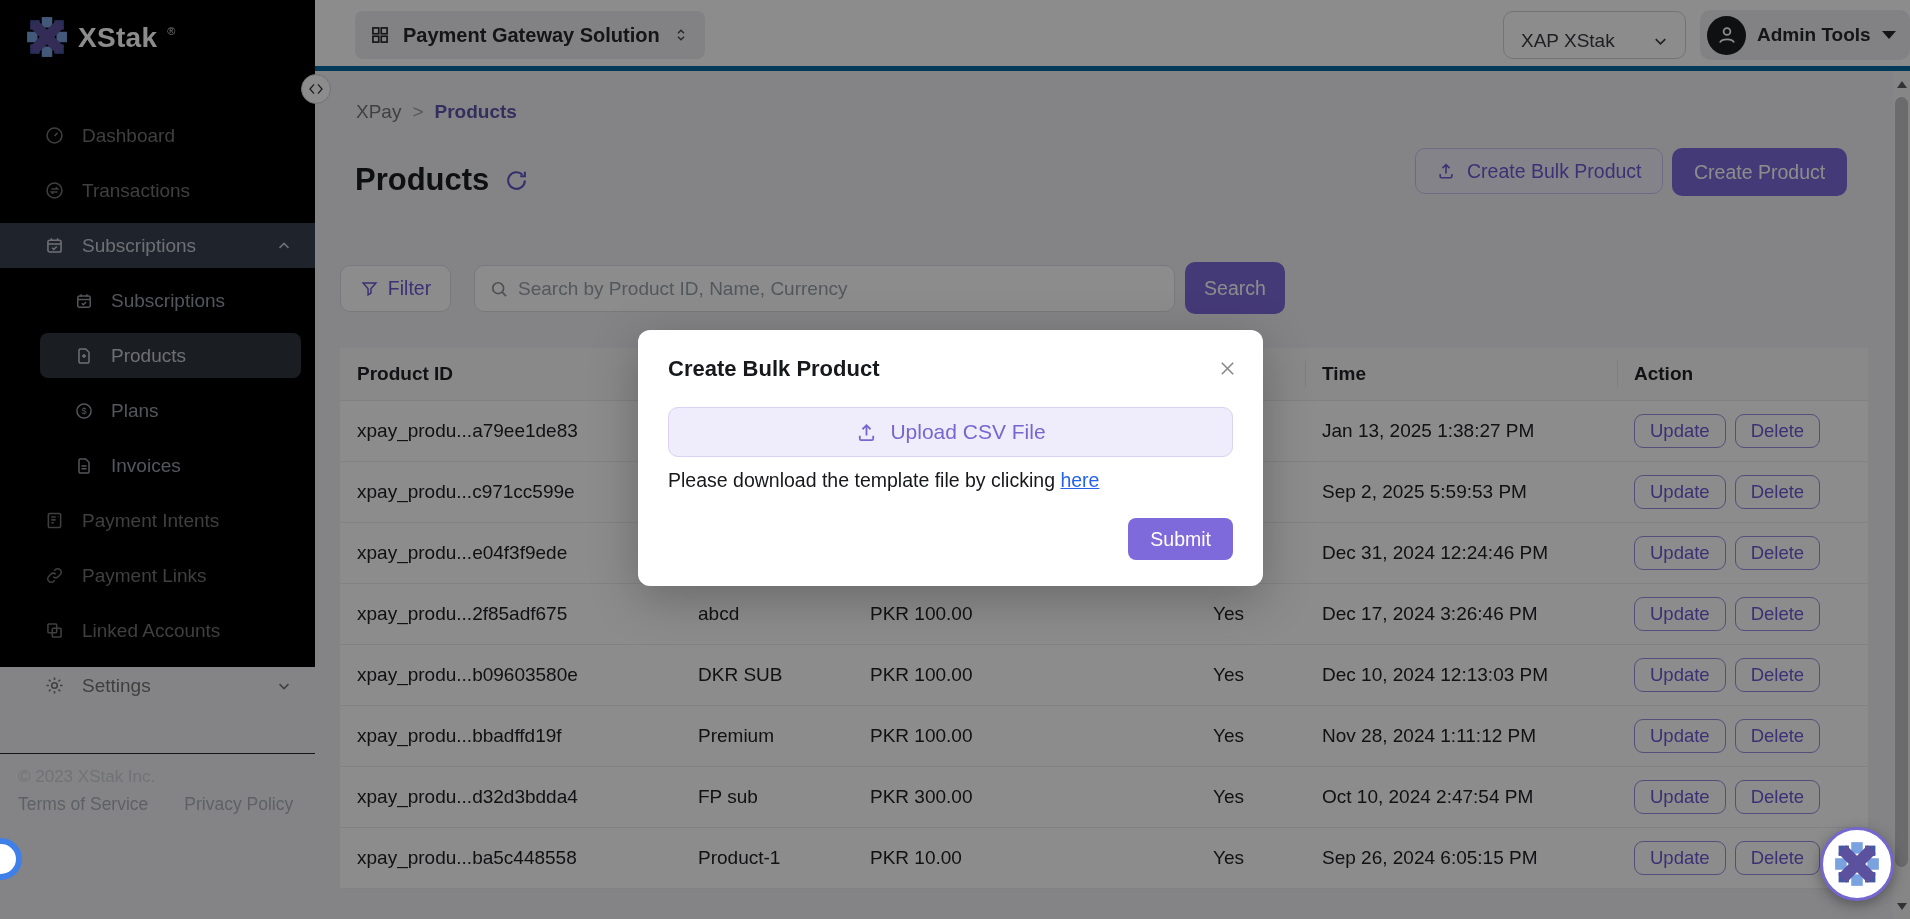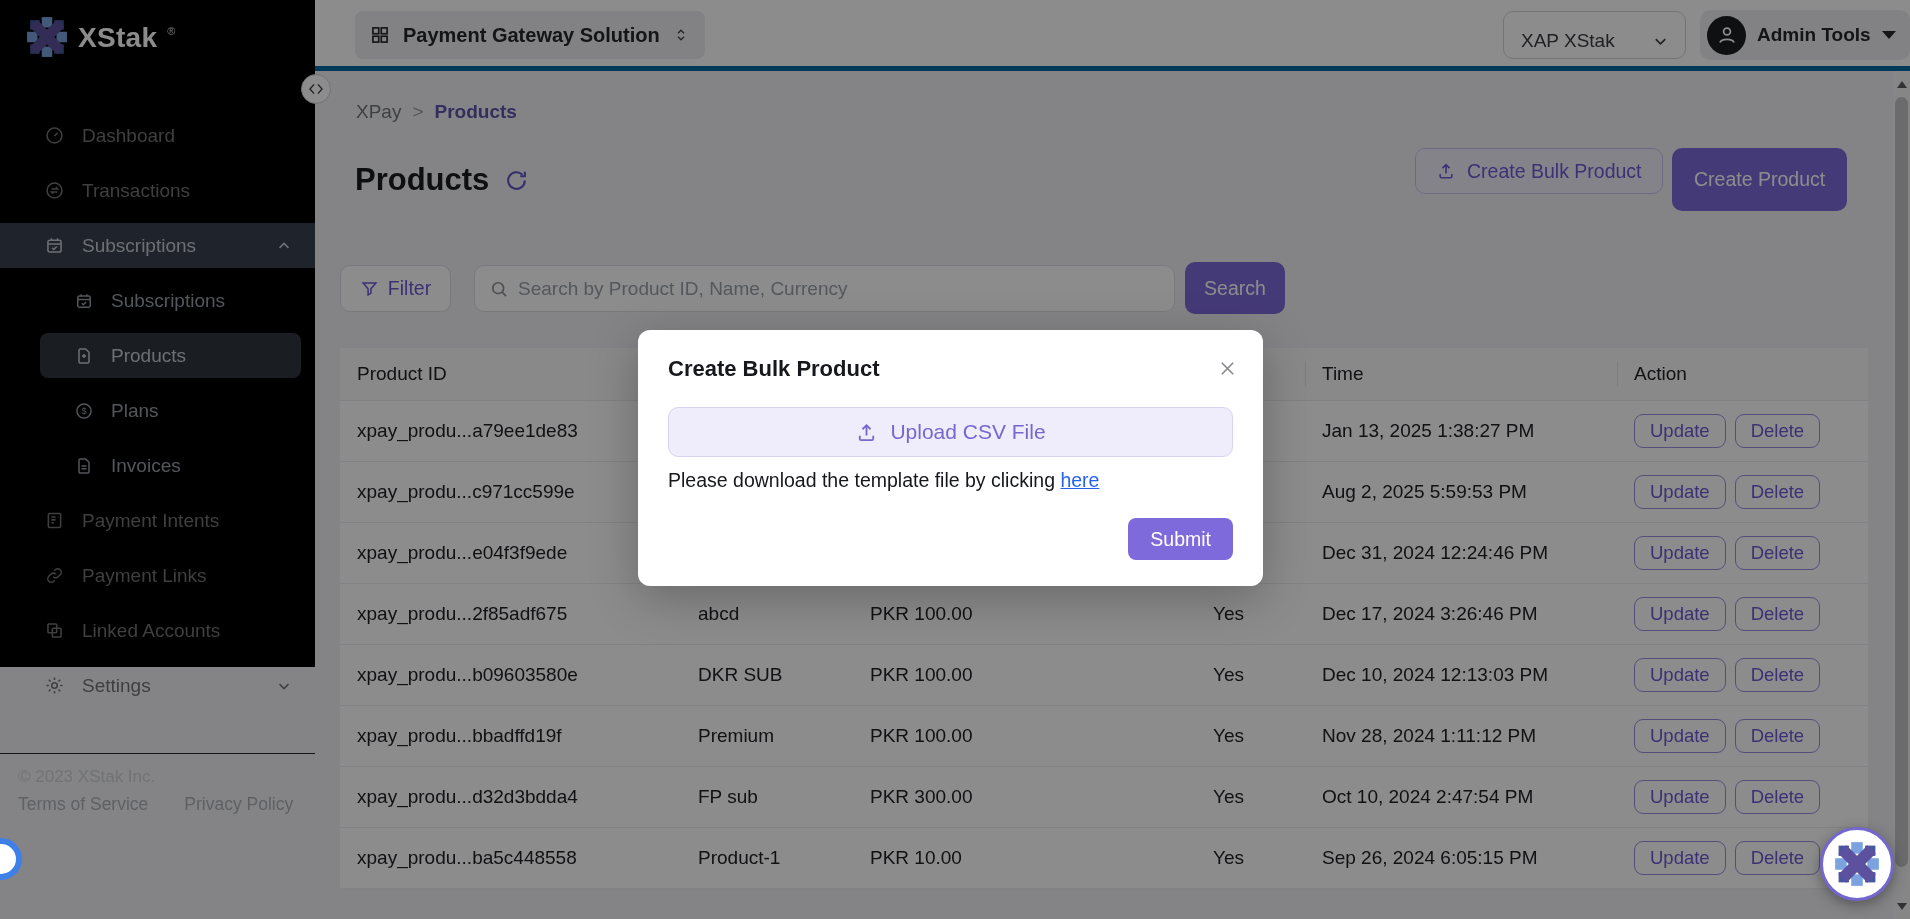--- a/index.html
+++ b/index.html
@@ -37,34 +37,34 @@
 
   
   .breadcrumb { position:absolute; left:356px; top:101px; font-size:19px; color:#73757c; display:flex; gap:11px; align-items:center; }
   .crumb-sep { color:#9a9ca3; }
   .crumb-current { color:#5e54ab; font-weight:600; cursor:pointer; }
   .page-title { position:absolute; left:355px; top:162px; font-size:31px; font-weight:700; color:#1b1c20; display:flex; align-items:center; gap:15px; }
   .refresh { color:#5f55c4; cursor:pointer; display:flex; }
 
   .btn { font-family:"Liberation Sans",sans-serif; cursor:pointer; }
   .btn-bulk { position:absolute; left:1415px; top:148px; height:46px; padding:0 20px; border:1px solid #cac2ef; background:#f2effc; color:var(--accent-text); font-size:19.5px; border-radius:10px; display:flex; align-items:center; gap:11px; }
-  .btn-create { position:absolute; left:1672px; top:148px; height:63px; padding:0 22px; background:var(--accent); color:#fff; font-size:19.5px; border:none; border-radius:10px; }
+  .btn-create { position:absolute; left:1672px; top:148px; height:48px; padding:0 22px; background:var(--accent); color:#fff; font-size:19.5px; border:none; border-radius:10px; }
 
   
   .btn-filter { position:absolute; left:340px; top:265px; width:111px; height:47px; background:#fff; border:1px solid #dcdce4; border-radius:10px; color:var(--accent-text); font-size:19.5px; display:flex; align-items:center; justify-content:center; gap:9px; }
   .search-box { position:absolute; left:474px; top:265px; width:701px; height:47px; background:#fff; border:1px solid #dcdce4; border-radius:10px; display:flex; align-items:center; padding:0 14px; gap:9px; }
   .search-box input { border:none; outline:none; flex:1; font-size:19px; color:#26272b; font-family:"Liberation Sans",sans-serif; background:transparent; }
   .search-box input::placeholder { color:#9aa0a8; }
   .btn-search { position:absolute; left:1185px; top:262px; width:100px; height:52px; background:var(--accent); color:#fff; font-size:19.5px; border:none; border-radius:10px; }
 
   
   .table-wrap { position:absolute; left:340px; top:348px; width:1528px; }
   table { width:100%; border-collapse:collapse; table-layout:fixed; background:#fff; }
   col.c1{width:341px} col.c2{width:172px} col.c3{width:343px} col.c4{width:109px} col.c5{width:312px} col.c6{width:251px}
-  thead th { height:52px; background:#fafafb; font-size:19px; font-weight:400; color:#212226; text-align:left; padding-left:17px; position:relative; border-bottom:1px solid #ececef; }
+  thead th { height:52px; background:#fafafb; font-size:19px; font-weight:700; color:#212226; text-align:left; padding-left:17px; position:relative; border-bottom:1px solid #ececef; }
   thead th.sep::before { content:""; position:absolute; left:0; top:13px; height:26px; width:1px; background:#e3e3e7; }
   tbody td { height:61px; font-size:19px; color:#212226; padding-left:17px; border-bottom:1px solid #ededf0; }
   .act-btn { border:1.5px solid #9b8ede; color:var(--accent-text); background:transparent; border-radius:9px; font-size:18.5px; padding:5px 15px; margin-right:9px; }
 
   
   .scrollbar { position:absolute; right:0; top:71px; bottom:0; width:17px; background:#f4f4f6; z-index:20; }
   .sb-up, .sb-down { position:absolute; left:0; width:17px; height:18px; display:flex; align-items:center; justify-content:center; }
   .sb-up{top:4px} .sb-down{bottom:4px}
   .tri-up { width:0;height:0;border-left:5px solid transparent;border-right:5px solid transparent;border-bottom:7px solid #5b5c60; }
   .tri-down { width:0;height:0;border-left:5px solid transparent;border-right:5px solid transparent;border-top:7px solid #5b5c60; }
@@ -320,21 +320,21 @@
           <td></td>
           <td></td>
           <td>Jan 13, 2025 1:38:27 PM</td>
           <td><button class="act-btn">Update</button><button class="act-btn">Delete</button></td>
         </tr>
         <tr>
           <td>xpay_produ...c971cc599e</td>
           <td></td>
           <td></td>
           <td></td>
-          <td>Aug 2, 2025 5:59:53 PM</td>
+          <td>Sep 2, 2025 5:59:53 PM</td>
           <td><button class="act-btn">Update</button><button class="act-btn">Delete</button></td>
         </tr>
         <tr>
           <td>xpay_produ...e04f3f9ede</td>
           <td></td>
           <td></td>
           <td></td>
           <td>Dec 31, 2024 12:24:46 PM</td>
           <td><button class="act-btn">Update</button><button class="act-btn">Delete</button></td>
         </tr>

